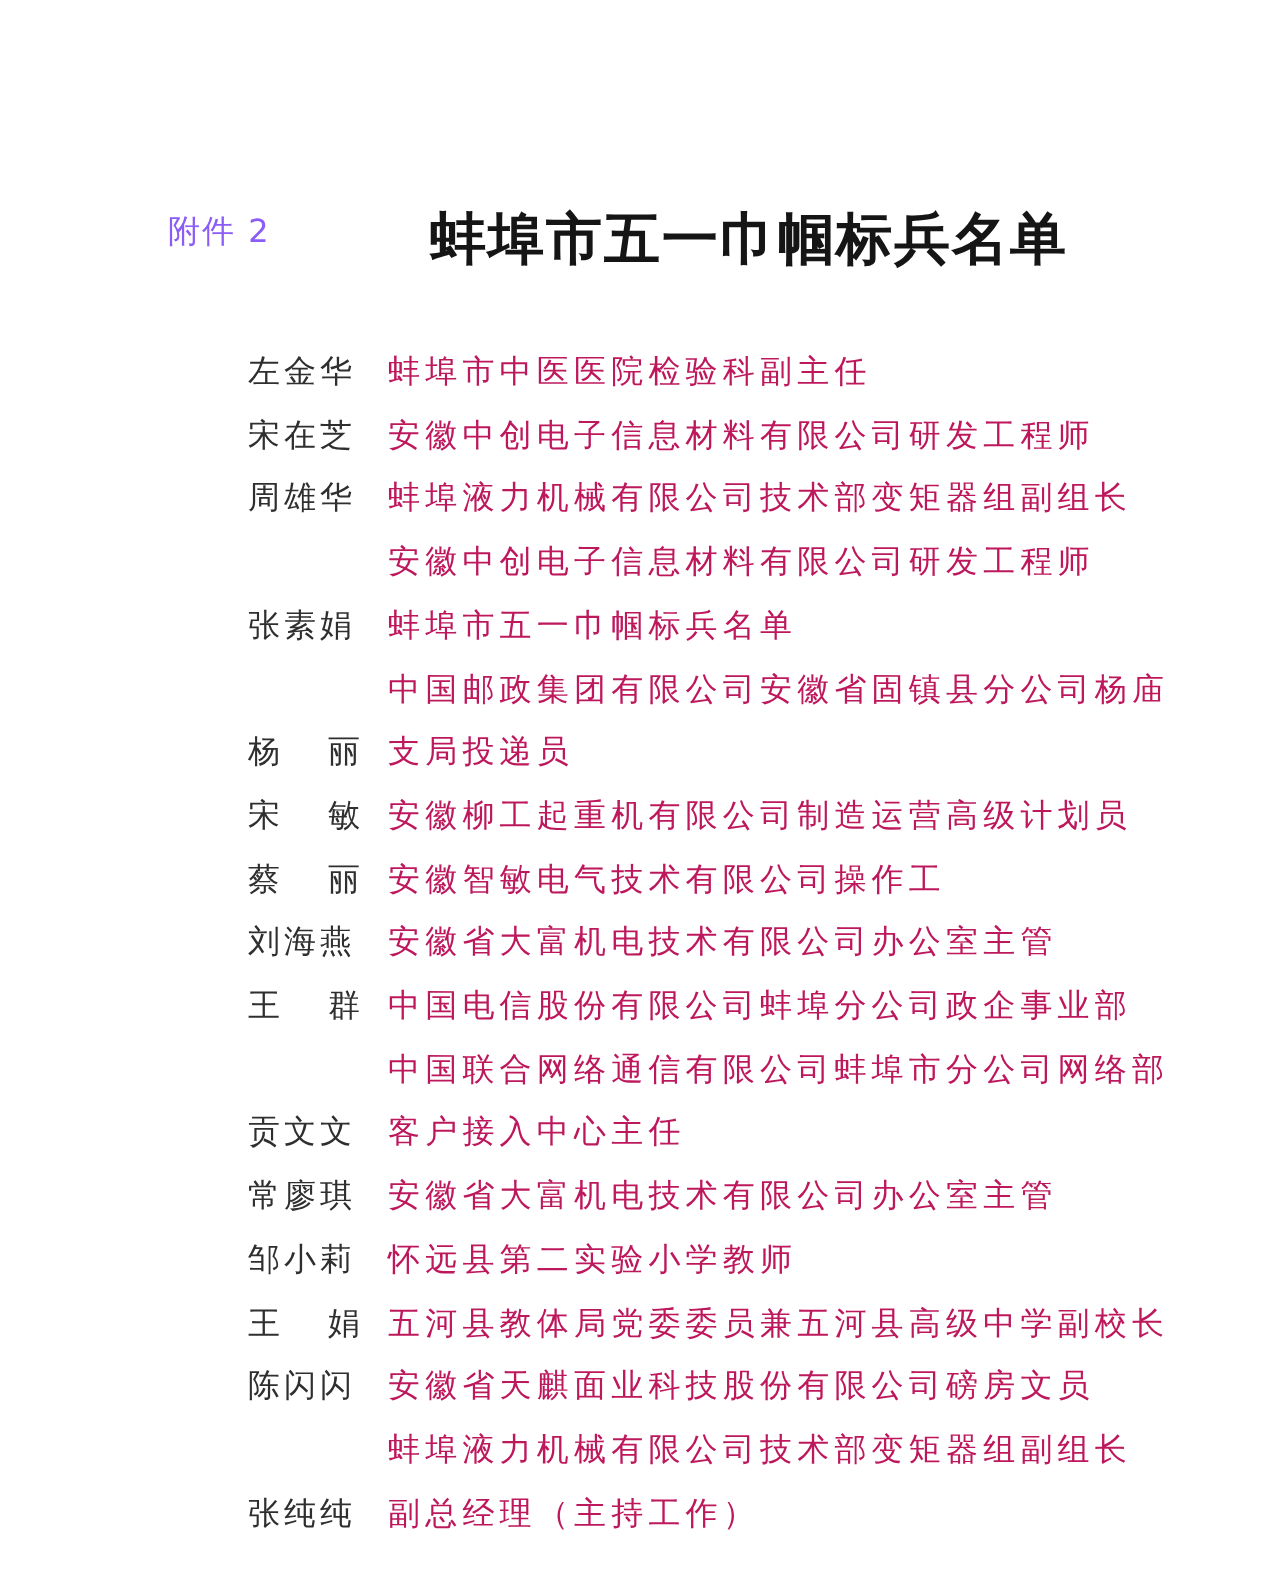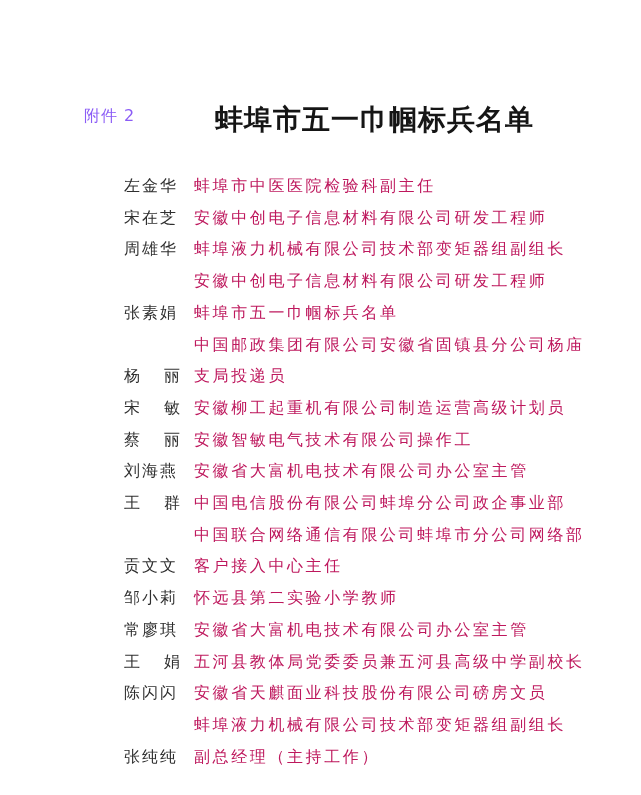--- a/index.html
+++ b/index.html
@@ -156,29 +156,29 @@
       </div>
     </div>
     <div class="entry">
       <div class="name">贡文文</div>
       <div class="role">
         <span class="role-line">中国联合网络通信有限公司蚌埠市分公司网络部</span>
         <span class="role-line">客户接入中心主任</span>
       </div>
     </div>
     <div class="entry">
+      <div class="name">常廖琪</div>
+      <div class="role">
+        <span class="role-line">安徽省大富机电技术有限公司办公室主管</span>
+      </div>
+    </div>
+    <div class="entry">
       <div class="name">邹小莉</div>
       <div class="role">
         <span class="role-line">怀远县第二实验小学教师</span>
-      </div>
-    </div>
-    <div class="entry">
-      <div class="name">常廖琪</div>
-      <div class="role">
-        <span class="role-line">安徽省大富机电技术有限公司办公室主管</span>
       </div>
     </div>
     <div class="entry">
       <div class="name two">
         <span>王</span>
         <span>娟</span>
       </div>
       <div class="role">
         <span class="role-line">五河县教体局党委委员兼五河县高级中学副校长</span>
       </div>

